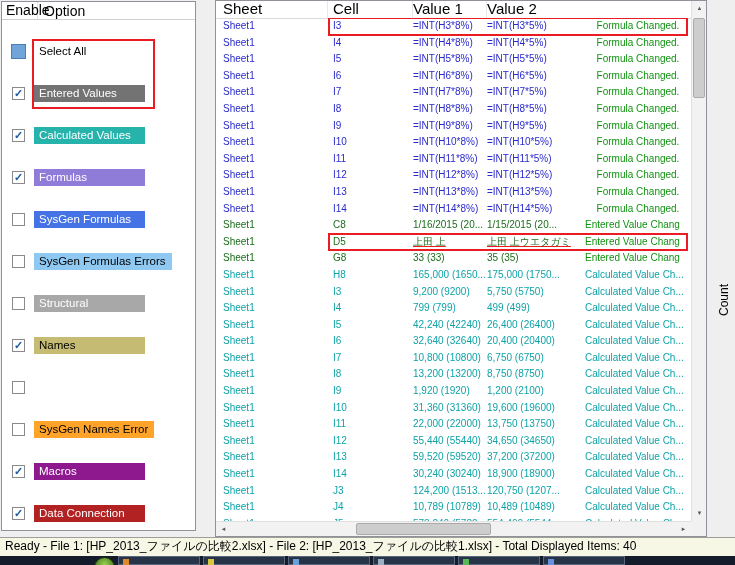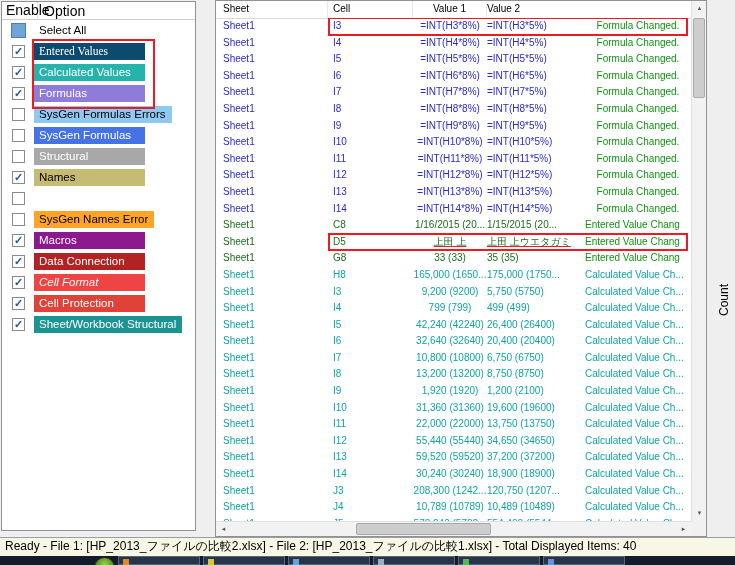--- a/index.html
+++ b/index.html
@@ -7,41 +7,41 @@
     font-family:"Liberation Sans",sans-serif;overflow:hidden;}
 
   
   .options-panel{position:absolute;left:1px;top:1px;width:195px;height:530px;
     background:#FFFFFF;border:1px solid #8F9399;box-sizing:border-box;}
   .opt-header{display:flex;height:17px;border-bottom:1px solid #CFCFCF;
     font-size:14px;color:#000;align-items:center;background:#FFFFFF;}
   .opt-h-enable{width:36px;padding-left:4px;box-sizing:border-box;height:100%;
     line-height:16px;border-right:1px solid #E3E3E3;}
   .opt-h-option{padding-left:6px;line-height:16px;}
-  .opt-row{height:21px;display:flex;align-items:center;}
+  .opt-row{height:21px;display:flex;align-items:center;margin-top:21px;}
   .cbx{flex:none;width:13px;height:13px;margin-left:10px;margin-right:9px;
     background:#FFF;border:1px solid #8A8A8A;box-sizing:border-box;
     font-size:11px;line-height:11px;text-align:center;color:#215E9E;font-weight:bold;}
   .cbx.indeterminate{width:15px;height:15px;margin-left:9px;margin-right:8px;
     background:#71A4D9;border-color:#4A7FB5;}
   .chip{height:17px;line-height:17px;min-width:100px;padding:0 6px 0 5px;
     font-size:11.5px;white-space:nowrap;overflow:hidden;box-sizing:content-box;}
   .opt-red-box{position:absolute;left:30px;top:37px;width:119px;height:66px;
     border:2px solid var(--c-hl,#EA1B22);pointer-events:none;}
 
   
   .grid-panel{position:absolute;left:215px;top:0;width:492px;height:537px;
     background:#FFFFFF;border:1px solid #8F9399;box-sizing:border-box;}
   .grid-header{position:absolute;left:0;top:0;right:15px;height:17px;display:flex;
-    background:#FFF;border-bottom:1px solid #D9D9D9;font-size:10px;color:#000;}
+    background:#FFF;border-bottom:1px solid #D9D9D9;font-size:15px;color:#000;}
   .hcell{line-height:16px;border-right:1px solid #E8E8E8;}
   .hcell:last-child{border-right:none;}
   .c-sheet{width:112px;padding-left:7px;flex:none;box-sizing:border-box;}
   .c-cell{width:85px;padding-left:5px;flex:none;box-sizing:border-box;}
-  .c-v1{width:74px;flex:none;box-sizing:border-box;text-align:center;}
+  .c-v1{width:74px;flex:none;box-sizing:border-box;}
   .c-v2{width:98px;flex:none;box-sizing:border-box;}
   .c-desc{flex:1;min-width:0;box-sizing:border-box;}
   .grid-rows{position:absolute;left:0;top:17px;right:15px;bottom:15px;
     overflow:hidden;font-size:10px;}
   .grid-row{position:relative;display:flex;height:16.6px;line-height:16.6px;}
   .grid-row span,.hcell{overflow:hidden;white-space:nowrap;}
   .t-formula .c-sheet,.t-formula .c-cell,.t-formula .c-v1,.t-formula .c-v2{color:var(--c-formula);}
   .t-formula .c-desc{color:var(--c-formula-desc);text-align:center;}
   .t-entered .c-sheet,.t-entered .c-cell,.t-entered .c-v1,.t-entered .c-v2{color:var(--c-entered);}
   .t-entered .c-desc{color:var(--c-entered-desc);}
@@ -97,37 +97,37 @@
       <span class="opt-h-enable">Enable</span>
       <span class="opt-h-option">Option</span>
     </div>
     <div class="opt-list">
         <div class="opt-row">
     <span class="cbx indeterminate"></span>
     <span class="chip" style="background: rgb(255, 255, 255); color: rgb(0, 0, 0);">Select All</span>
   </div>
         <div class="opt-row">
     <span class="cbx checked">✓</span>
-    <span class="chip" style="background: #0c4a6e; color: rgb(255, 255, 255); font-family: Liberation Serif, serif;">Entered Values</span>
+    <span class="chip" style="background: #737373; color: rgb(255, 255, 255);">Entered Values</span>
   </div>
         <div class="opt-row">
     <span class="cbx checked">✓</span>
     <span class="chip" style="background: rgb(38, 179, 172); color: rgb(255, 255, 255);">Calculated Values</span>
   </div>
         <div class="opt-row">
     <span class="cbx checked">✓</span>
     <span class="chip" style="background: rgb(142, 124, 216); color: rgb(255, 255, 255);">Formulas</span>
+  </div>
+        <div class="opt-row">
+    <span class="cbx unchecked"></span>
+    <span class="chip" style="background: rgb(69, 115, 230); color: rgb(255, 255, 255);">SysGen Formulas</span>
   </div>
         <div class="opt-row">
     <span class="cbx unchecked"></span>
     <span class="chip" style="background: rgb(143, 201, 242); color: rgb(0, 0, 0);">SysGen Formulas Errors</span>
-  </div>
-        <div class="opt-row">
-    <span class="cbx unchecked"></span>
-    <span class="chip" style="background: rgb(69, 115, 230); color: rgb(255, 255, 255);">SysGen Formulas</span>
   </div>
         <div class="opt-row">
     <span class="cbx unchecked"></span>
     <span class="chip" style="background: rgb(168, 168, 168); color: rgb(255, 255, 255);">Structural</span>
   </div>
         <div class="opt-row">
     <span class="cbx checked">✓</span>
     <span class="chip" style="background: rgb(197, 187, 114); color: rgb(0, 0, 0);">Names</span>
   </div>
         <div class="opt-row">
@@ -363,21 +363,21 @@
         <div class="grid-row t-calculated">
     <span class="c-sheet">Sheet1</span>
     <span class="c-cell">I14</span>
     <span class="c-v1">30,240 (30240)</span>
     <span class="c-v2">18,900 (18900)</span>
     <span class="c-desc">Calculated Value Ch...</span>
   </div>
         <div class="grid-row t-calculated">
     <span class="c-sheet">Sheet1</span>
     <span class="c-cell">J3</span>
-    <span class="c-v1">208,300 (1242...</span>
+    <span class="c-v1">124,200 (1513...</span>
     <span class="c-v2">120,750 (1207...</span>
     <span class="c-desc">Calculated Value Ch...</span>
   </div>
         <div class="grid-row t-calculated">
     <span class="c-sheet">Sheet1</span>
     <span class="c-cell">J4</span>
     <span class="c-v1">10,789 (10789)</span>
     <span class="c-v2">10,489 (10489)</span>
     <span class="c-desc">Calculated Value Ch...</span>
   </div>

